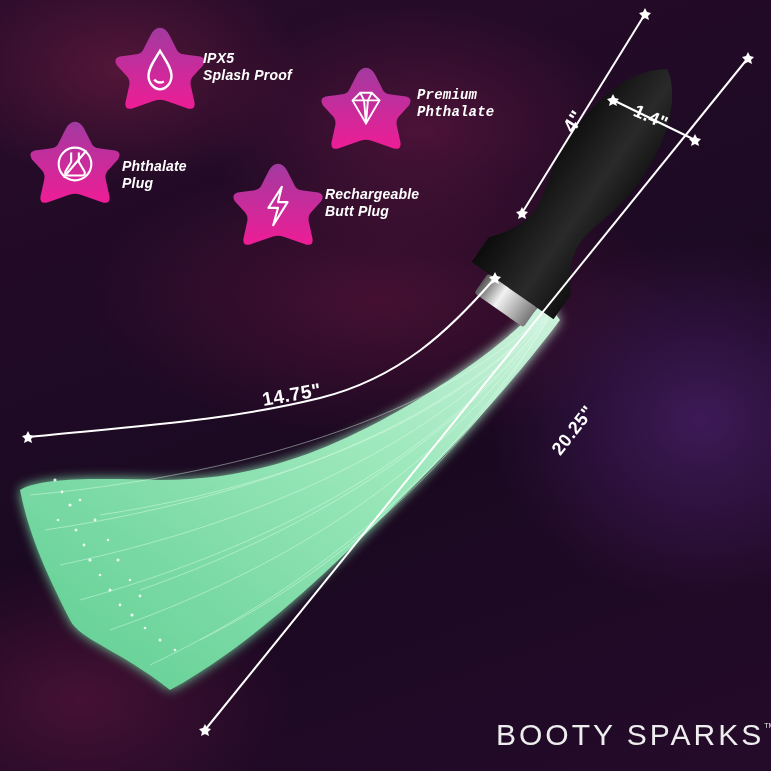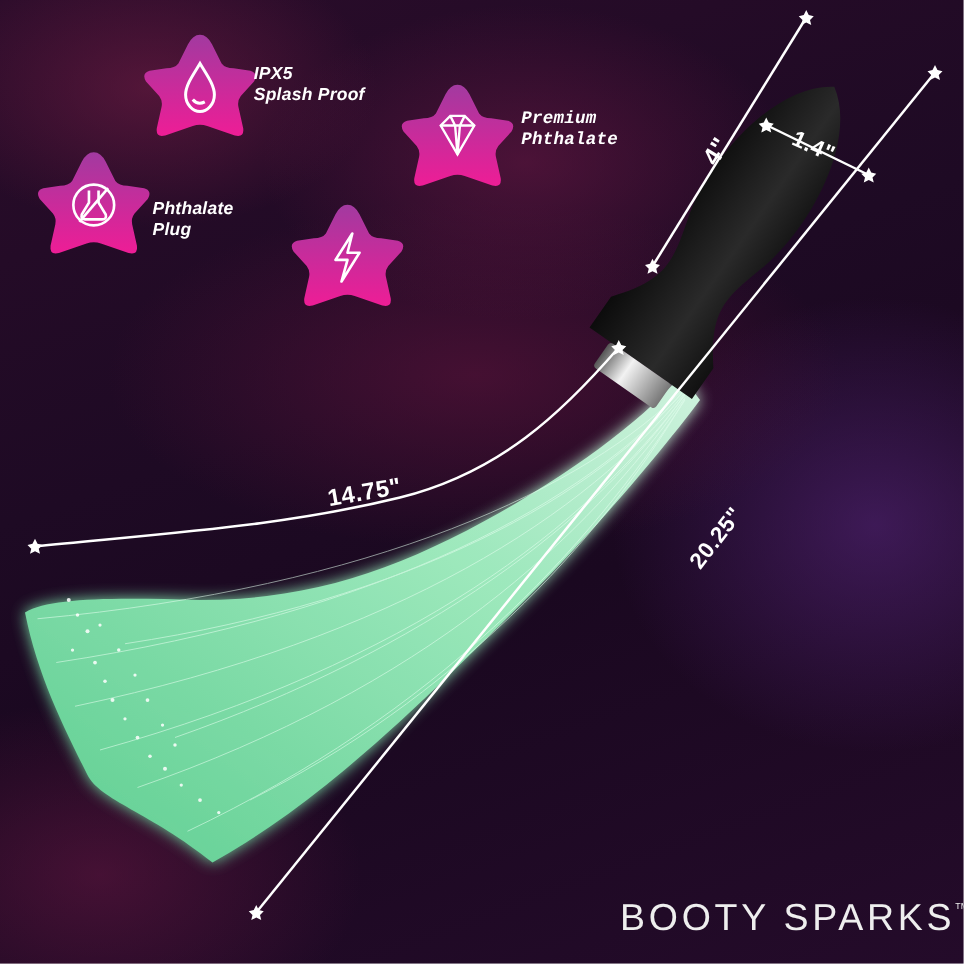--- a/index.html
+++ b/index.html
@@ -175,20 +175,24 @@
       <defs>
           <linearGradient id="bg4" x1="0" y1="0" x2="0" y2="1">
             <stop offset="0" stop-color="#a23aa0"></stop>
             <stop offset="1" stop-color="#ee1d96"></stop>
           </linearGradient>
         </defs>
       <path d="M50,6 Q56,6 60,14 L68,30 Q71,34 78,34 L92,36 Q99,38 95,45 L84,57 Q81,61 82,66 L86,84 Q87,92 79,90 L56,82 Q50,80 44,82 L21,90 Q13,92 14,84 L18,66 Q19,61 16,57 L5,45 Q1,38 8,36 L22,34 Q29,34 32,30 L40,14 Q44,6 50,6Z" fill="url(#bg4)"></path>
       <path d="M54,30 L40,52 L50,52 L45,70 L60,46 L50,46 Z" fill="none" stroke="#fff" stroke-width="2.2" stroke-linejoin="round"></path>
     </svg>
   </div>
+  <div class="label" style="left:325px;top:186px;">
+    <div>Rechargeable</div>
+    <div>Butt Plug</div>
+  </div>
 
   <div class="dim" style="left:563px;top:110px;transform:rotate(-58deg);">4"</div>
   <div class="dim" style="left:633px;top:107px;transform:rotate(24deg);font-size:18px;">1.4"</div>
   <div class="dim" style="left:262px;top:384px;transform:rotate(-10deg);font-size:19px;">14.75"</div>
   <div class="dim" style="left:545px;top:420px;transform:rotate(-52deg);font-size:18px;">20.25"</div>
 
   <div class="logo">
     <span>BOOTY SPARKS</span><span class="tm">TM</span>
     
   </div>

